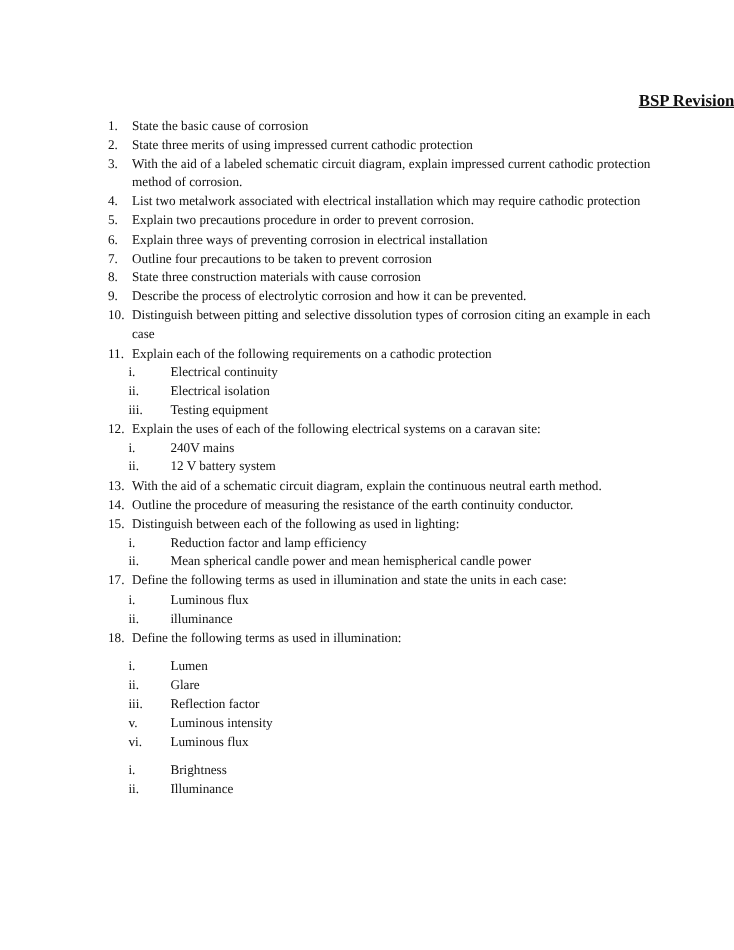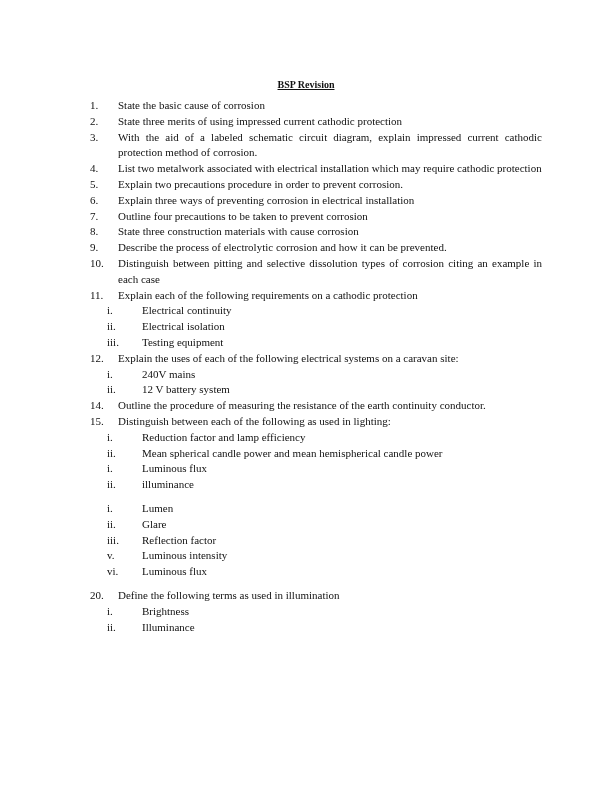--- a/index.html
+++ b/index.html
@@ -1,24 +1,24 @@
 <!DOCTYPE html>
 <html><head>
 <meta charset="utf-8">
 <style>
   html, body { margin: 0; padding: 0; background: #ffffff; }
   body { width: 612px; height: 792px; position: relative; overflow: hidden;
          font-family: "Liberation Serif", serif; color: #111; font-size: 11px; }
   .page { position: absolute; left: 0; top: 0; width: 612px; height: 792px; }
-  .title { position: absolute; top: 77px; left: 0; width: 612px; text-align: center;
-           font-weight: bold; text-decoration: underline; font-size: 10px; line-height: 15px; }
+  .title { position: absolute; top: 77px; left: 0; width: 612px; text-align: right;
+           font-weight: bold; text-decoration: underline; font-size: 14px; line-height: 15px; }
   .list { position: absolute; top: 98px; left: 90px; width: 452px; }
   .row { position: relative; line-height: 15.8px; }
   .num { position: absolute; left: 0; top: 0; }
-  .txt { display: block; margin-left: 28px; text-align: justify; }
+  .txt { display: block; margin-left: 20px; text-align: justify; }
   .sub { position: relative; line-height: 15.8px; }
   .sub .rn { position: absolute; left: 17px; top: 0; }
   .sub .st { display: block; margin-left: 52px; }
   .gap { height: 8px; }
 </style>
 </head>
 <body>
 
 <div class="page">
   <div class="title">BSP Revision</div>
@@ -89,47 +89,59 @@
     <div class="sub">
         <span class="rn">i.</span>
         <span class="st">240V mains</span>
       </div>
     <div class="sub">
         <span class="rn">ii.</span>
         <span class="st">12 V battery system</span>
       </div>
 
     <div class="row">
+        <span class="num">13.</span>
+        <span class="txt">With the aid of a schematic circuit diagram, explain the continuous neutral earth method.</span>
+      </div>
+    <div class="row">
         <span class="num">14.</span>
         <span class="txt">Outline the procedure of measuring the resistance of the earth continuity conductor.</span>
       </div>
 
     <div class="row">
         <span class="num">15.</span>
         <span class="txt">Distinguish between each of the following as used in lighting:</span>
       </div>
     <div class="sub">
         <span class="rn">i.</span>
         <span class="st">Reduction factor and lamp efficiency</span>
       </div>
     <div class="sub">
         <span class="rn">ii.</span>
         <span class="st">Mean spherical candle power and mean hemispherical candle power</span>
       </div>
 
 
+    <div class="row">
+        <span class="num">17.</span>
+        <span class="txt">Define the following terms as used in illumination and state the units in each case:</span>
+      </div>
     <div class="sub">
         <span class="rn">i.</span>
         <span class="st">Luminous flux</span>
       </div>
     <div class="sub">
         <span class="rn">ii.</span>
         <span class="st">illuminance</span>
       </div>
 
+    <div class="row">
+        <span class="num">18.</span>
+        <span class="txt">Define the following terms as used in illumination:</span>
+      </div>
     <div class="gap"></div>
     <div class="sub">
         <span class="rn">i.</span>
         <span class="st">Lumen</span>
       </div>
     <div class="sub">
         <span class="rn">ii.</span>
         <span class="st">Glare</span>
       </div>
     <div class="sub">
@@ -140,24 +152,20 @@
         <span class="rn">v.</span>
         <span class="st">Luminous intensity</span>
       </div>
     <div class="sub">
         <span class="rn">vi.</span>
         <span class="st">Luminous flux</span>
       </div>
     <div class="gap"></div>
 
 
-    <div class="row">
-        <span class="num">20.</span>
-        <span class="txt">Define the following terms as used in illumination</span>
-      </div>
     <div class="sub">
         <span class="rn">i.</span>
         <span class="st">Brightness</span>
       </div>
     <div class="sub">
         <span class="rn">ii.</span>
         <span class="st">Illuminance</span>
       </div>
   </div>
 </div>

